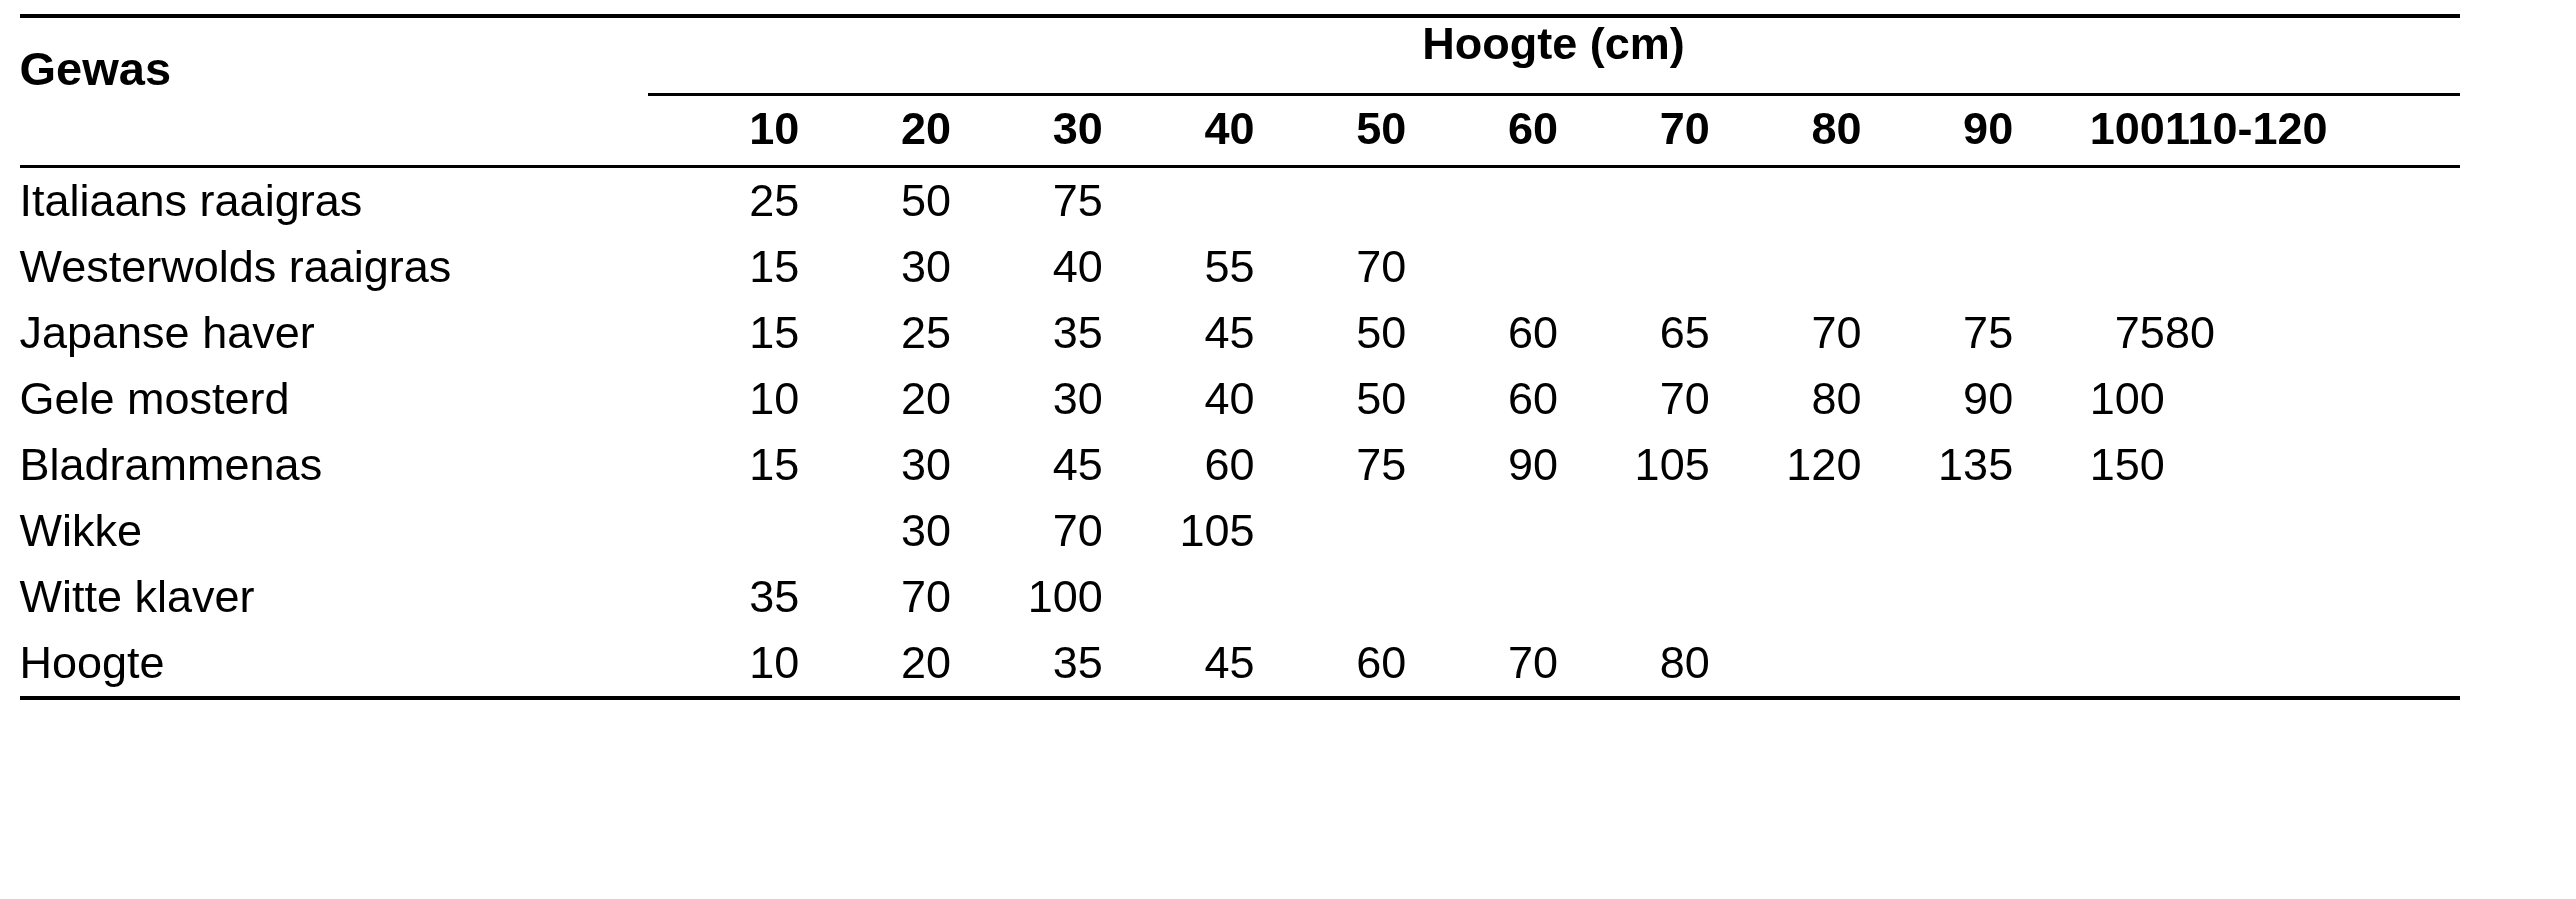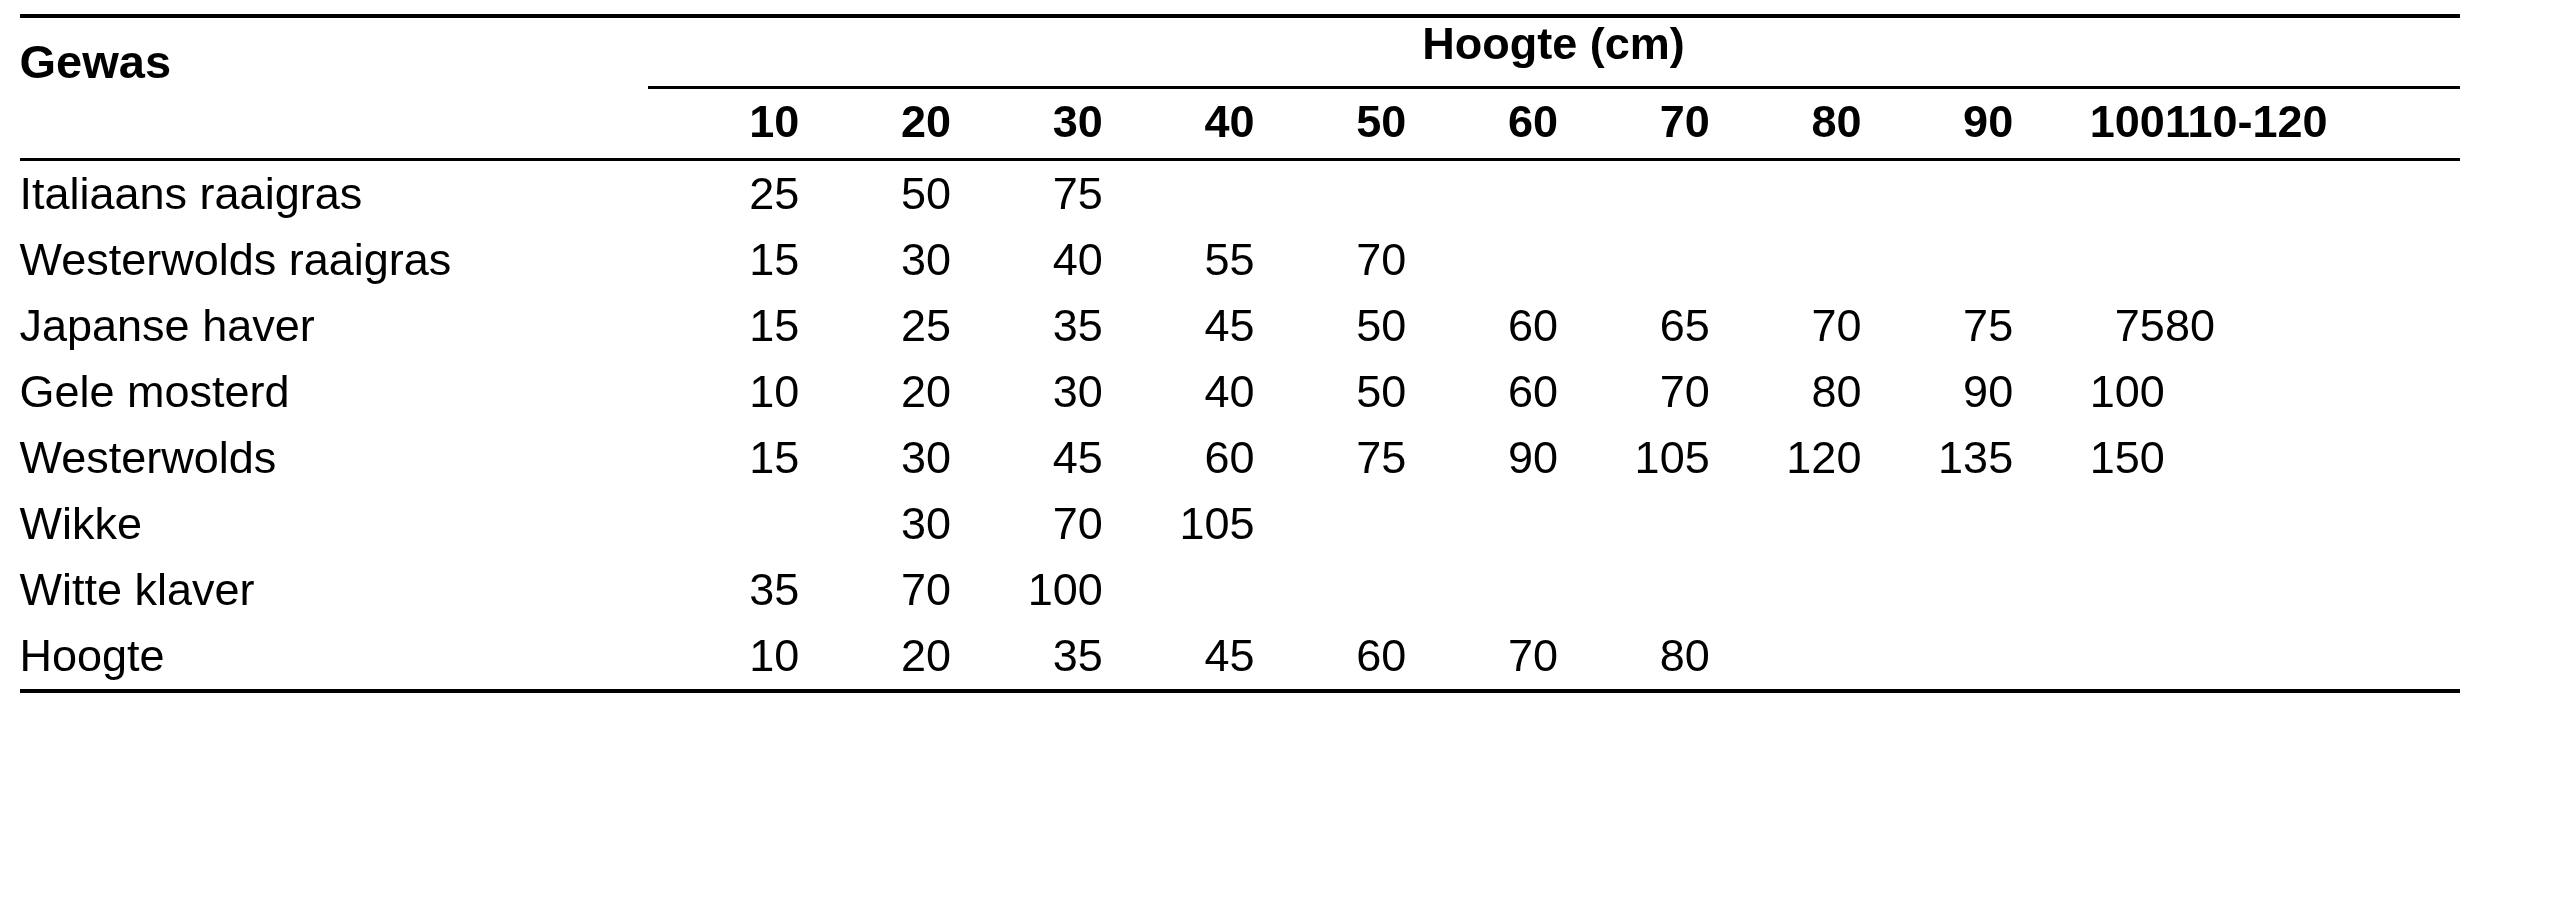--- a/index.html
+++ b/index.html
@@ -61,21 +61,21 @@
   }
   .title-cell {
     text-align: center;
     font-weight: bold;
     font-size: 45px;
     padding-bottom: 5.9px;
   }
   .title-cell .title-inner {
     display: block;
     border-bottom: 3.9px solid #000000;
-    padding-bottom: 16px;
+    padding-bottom: 23px;
   }
   .gewas-head {
     font-weight: bold;
     font-size: 47px;
     padding-bottom: 13.7px;
   }
   tr.header-units td {
     font-weight: bold;
     font-size: 45px;
     padding-bottom: 9.8px;
@@ -186,21 +186,21 @@
         <td class="num-col">50</td>
         <td class="num-col">60</td>
         <td class="num-col">70</td>
         <td class="num-col">80</td>
         <td class="num-col">90</td>
         <td class="num-col">100</td>
         <td class="last-col"></td>
       </tr>
 
       <tr class="body-row">
-        <td class="crop-col">Westerwolds</td>
+        <td class="crop-col">Bladrammenas</td>
         <td class="num-col">15</td>
         <td class="num-col">30</td>
         <td class="num-col">45</td>
         <td class="num-col">60</td>
         <td class="num-col">75</td>
         <td class="num-col">90</td>
         <td class="num-col">105</td>
         <td class="num-col">120</td>
         <td class="num-col">135</td>
         <td class="num-col">150</td>

